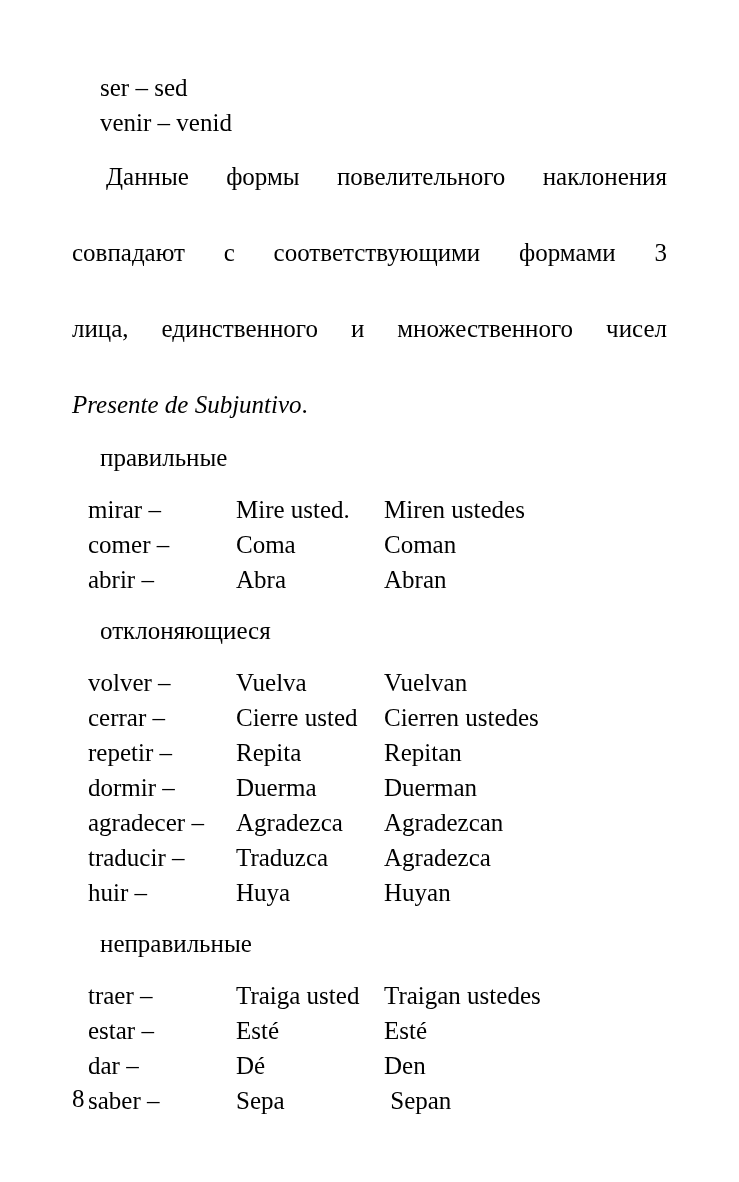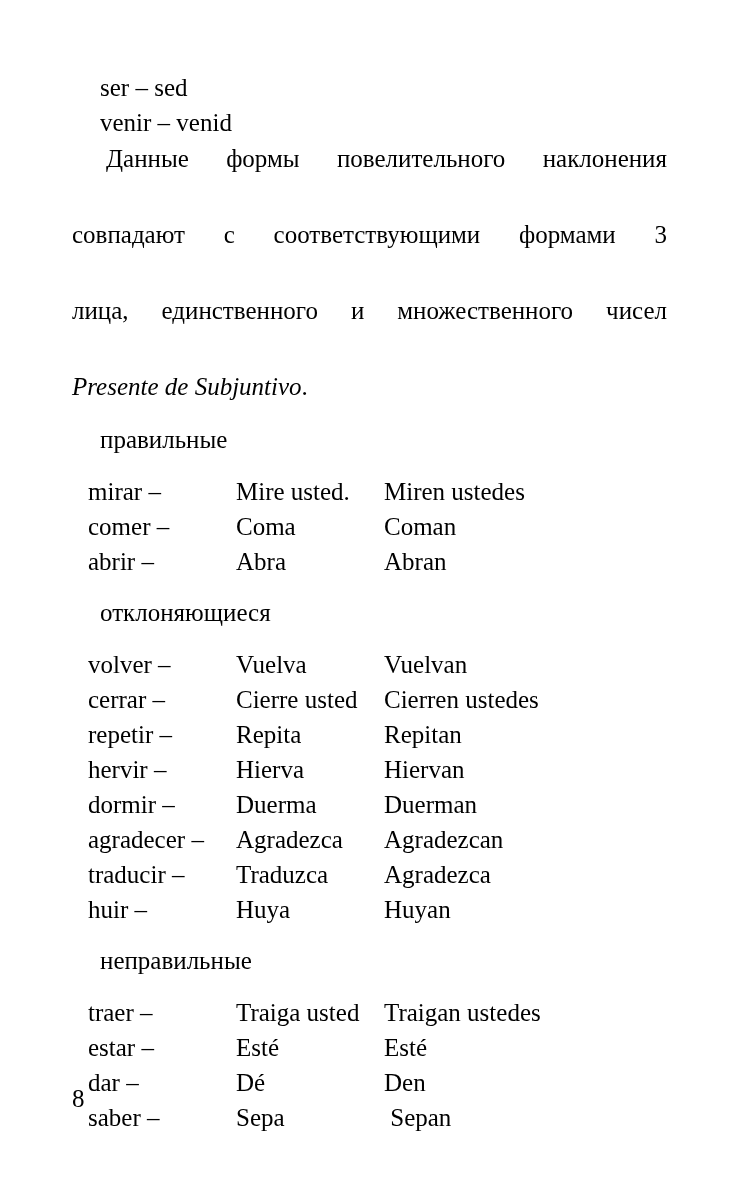--- a/index.html
+++ b/index.html
@@ -40,20 +40,21 @@
     padding-left: 68px;
     text-indent: 0;
     white-space: pre;
   }
   .numbered .num-row2 {
     padding-left: 103px;
     white-space: pre;
   }
   b { font-weight: bold; }
   .para {
+    margin-top: 18px;
     font-size: 25px;
     line-height: 38px;
     text-align: justify;
     text-indent: 34px;
   }
   .para .justify-line {
     display: block;
     text-align: justify;
     text-indent: 0;
   }
@@ -157,25 +158,20 @@
         <td class="c1">cerrar –</td>
         <td class="c2">Cierre usted</td>
         <td class="c3">Cierren ustedes</td>
       </tr>
       <tr>
         <td class="c1">repetir –</td>
         <td class="c2">Repita</td>
         <td class="c3">Repitan</td>
       </tr>
       <tr>
-        <td class="c1">hervir –</td>
-        <td class="c2">Hierva</td>
-        <td class="c3">Hiervan</td>
-      </tr>
-      <tr>
         <td class="c1">dormir –</td>
         <td class="c2">Duerma</td>
         <td class="c3">Duerman</td>
       </tr>
       <tr>
         <td class="c1">agradecer –</td>
         <td class="c2">Agradezca</td>
         <td class="c3">Agradezcan</td>
       </tr>
       <tr>

